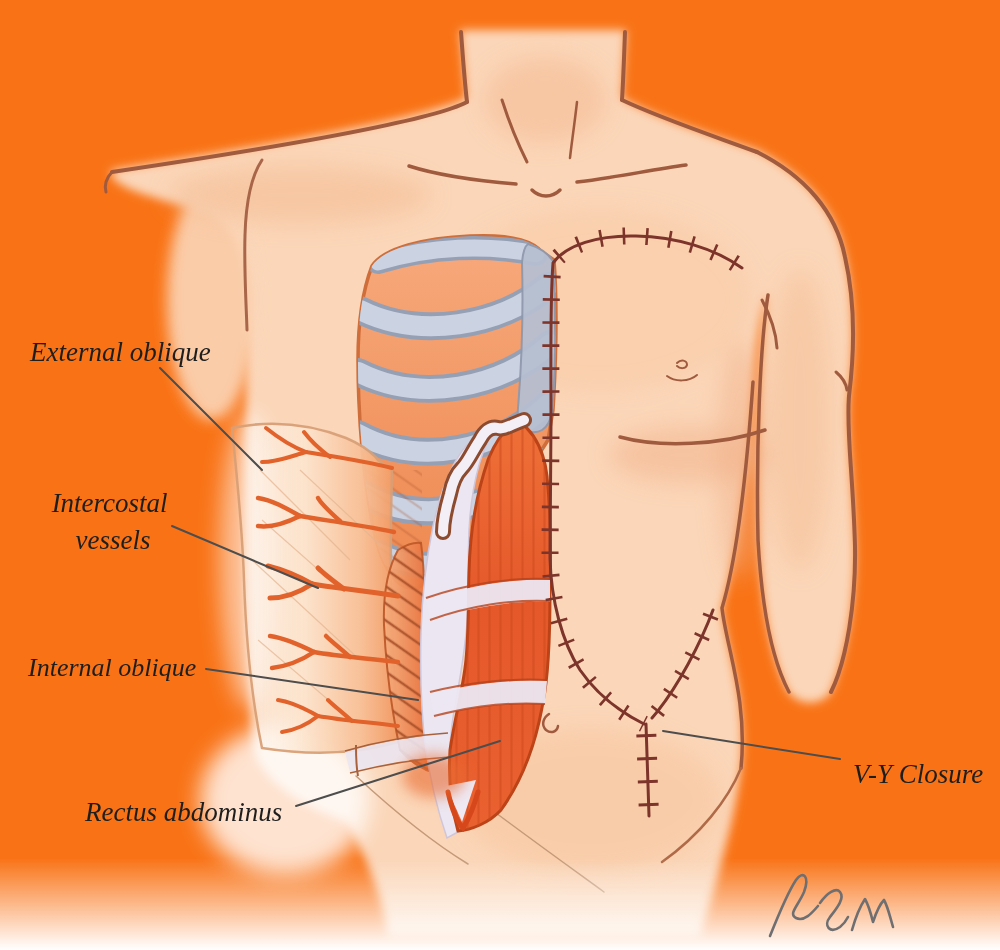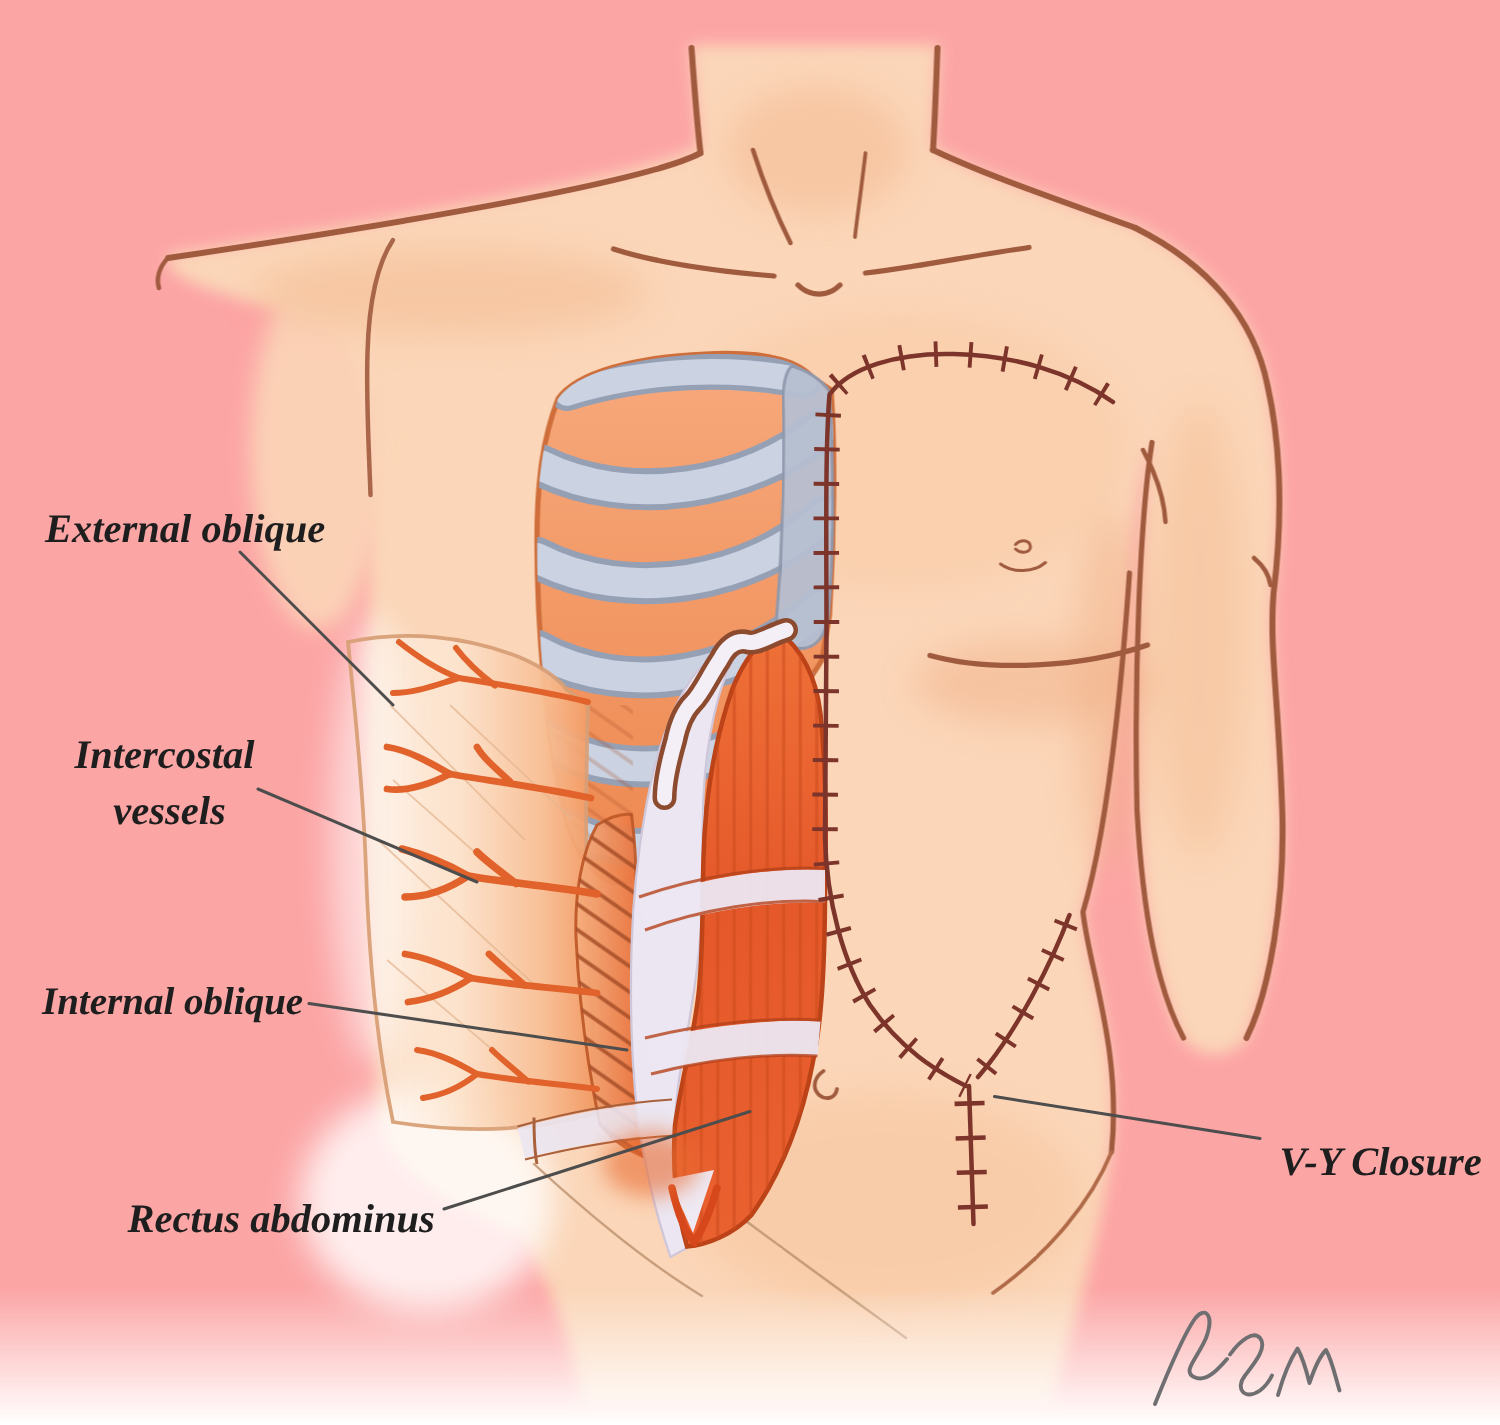--- a/index.html
+++ b/index.html
@@ -1,17 +1,17 @@
 <!DOCTYPE html>
 <html><head>
 <meta charset="utf-8">
 <title></title>
 <style>
   html,body{margin:0;padding:0;background:#ffffff;}
-  .stage{width:1000px;height:950px;position:relative;background:#fca5a5;overflow:hidden;font-weight:bold;}
+  .stage{width:1000px;height:950px;position:relative;background:#f97316;overflow:hidden;}
   svg{display:block;}
   text{font-family:"Liberation Serif", serif;font-style:italic;}
 </style>
 </head>
 <body>
 
 <div class="stage">
 <svg width="1000" height="950" viewBox="0 0 1000 950" xmlns="http://www.w3.org/2000/svg">
   <defs>
     <filter id="b6" x="-20%" y="-20%" width="140%" height="140%">

